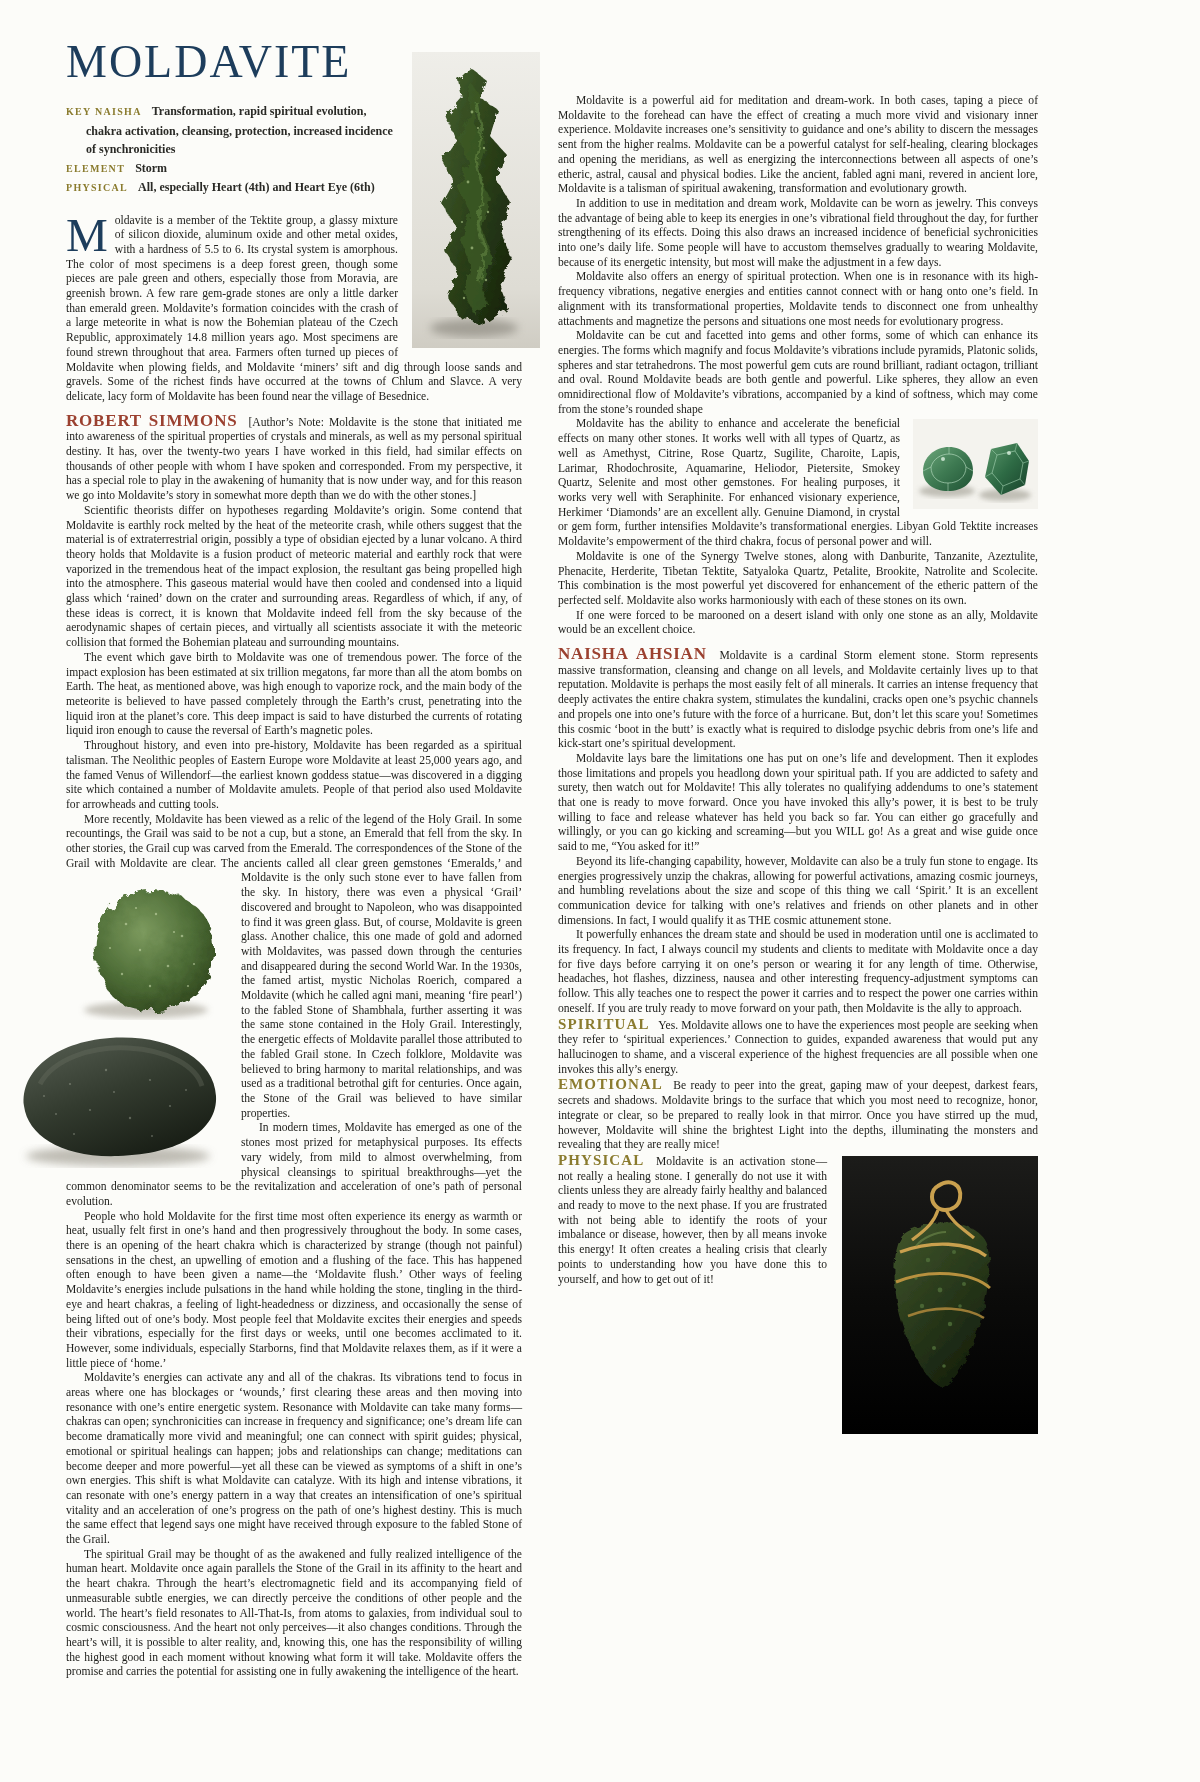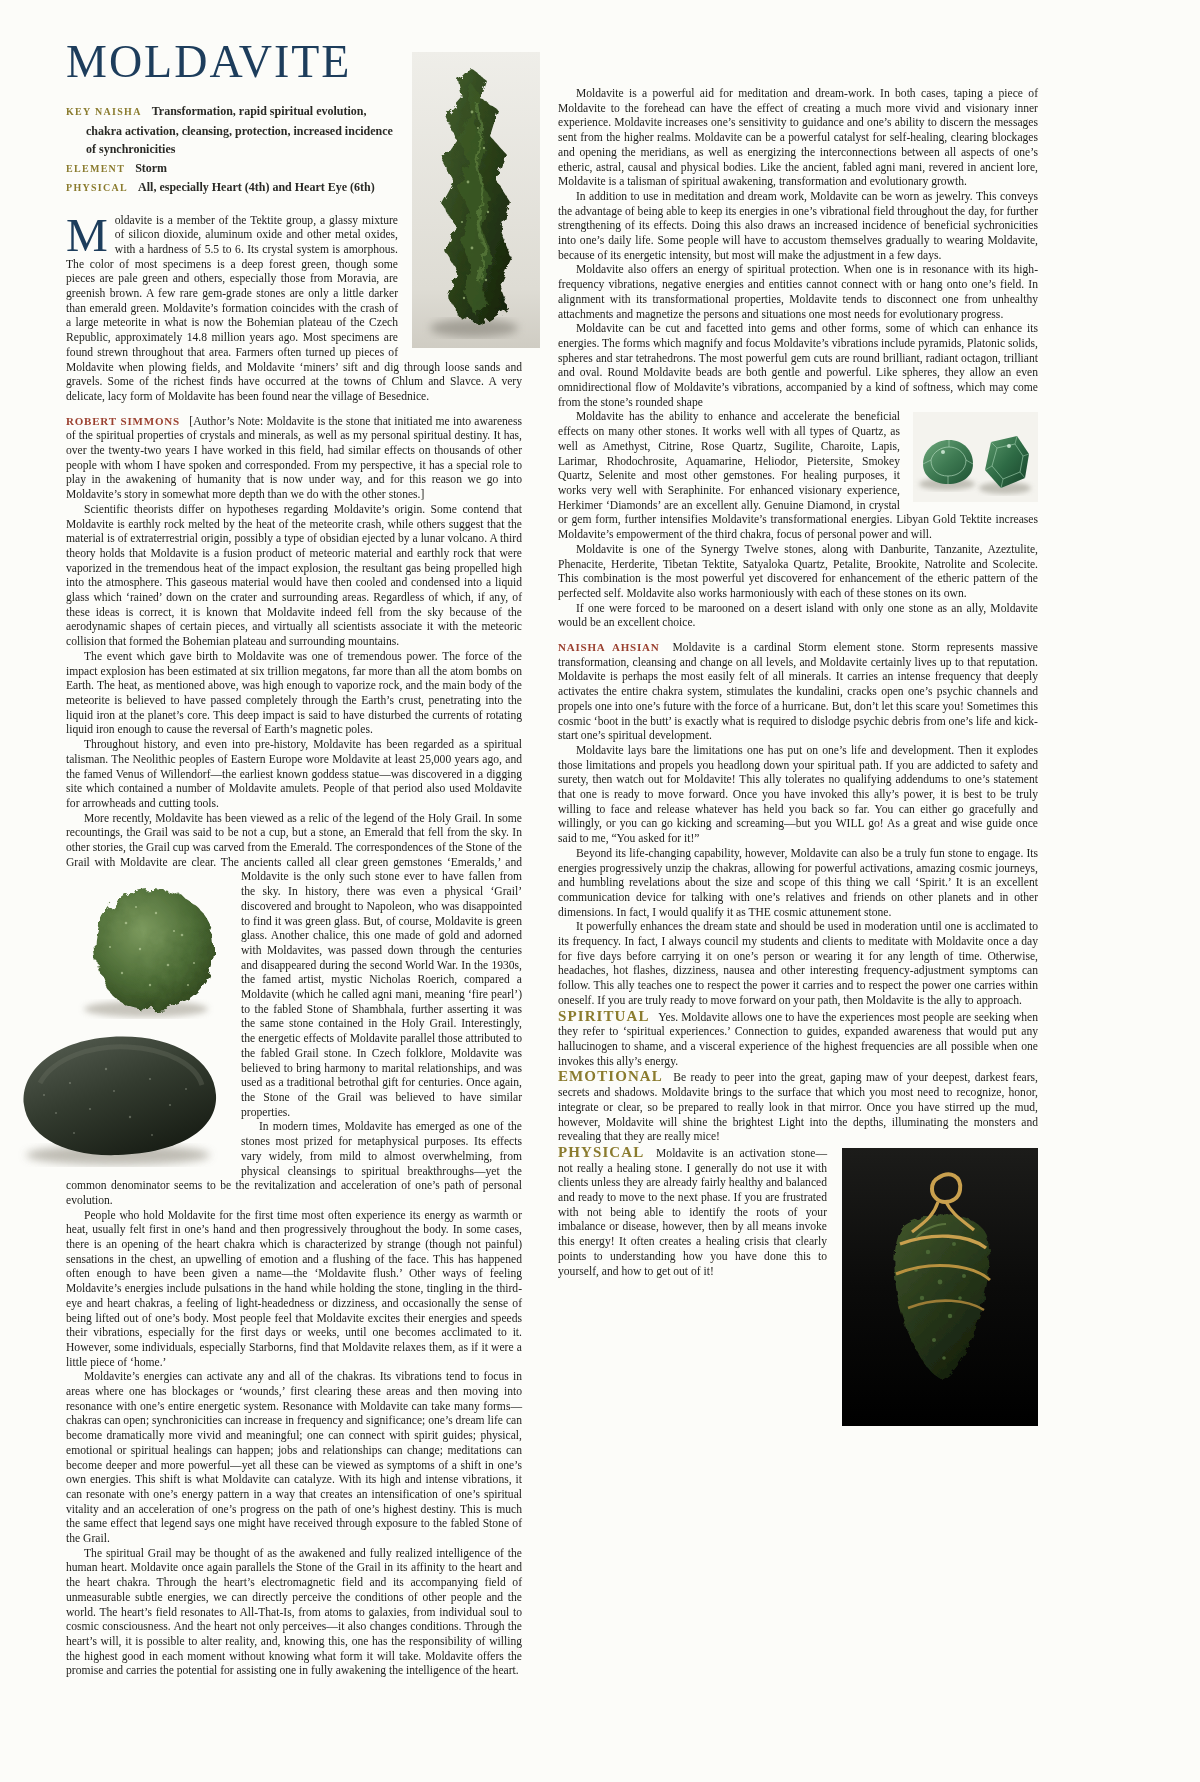--- a/index.html
+++ b/index.html
@@ -6,37 +6,37 @@
   body{background:#e9e8e4;}
   .page{
     position:relative;width:1200px;height:1782px;margin:0 auto;
     background:#fcfcf9;overflow:hidden;
     font-family:Liberation Serif, serif;
     color:#22221f;
     padding-left:36px;
   }
   .col{position:absolute;top:38px;}
   .col-left{left:66px;width:456px;}
-  .col-right{left:558px;top:87px;width:480px;}
+  .col-right{left:558px;top:94px;width:480px;}
 
   .page-title{
     font-size:46px;line-height:48px;letter-spacing:2px;
     color:#1d3d5c;font-weight:400;margin:0 0 16px 0;
   }
   .meta-block{margin:0 0 16px 0;}
   .meta-row{
     font-size:12px;font-weight:700;line-height:18.5px;color:#2a2a26;
     padding-left:20px;text-indent:-20px;margin:0;
   }
   .small-label{
     font-size:10px;font-weight:700;letter-spacing:1.3px;
     color:#8a7b2e;margin-right:10px;
   }
   .author-label{
-    font-size:11px;font-weight:700;letter-spacing:0.8px;
+    font-size:17px;font-weight:700;letter-spacing:0.8px;
     color:#9b4130;margin-right:6px;
   }
   .section-label{
     font-size:15px;font-weight:700;letter-spacing:1.1px;
     color:#8a7b2e;margin-right:6px;
   }
   .p{
     font-size:11.6px;line-height:14.7px;text-align:justify;margin:0;
   }
   .ind{text-indent:18px;}

